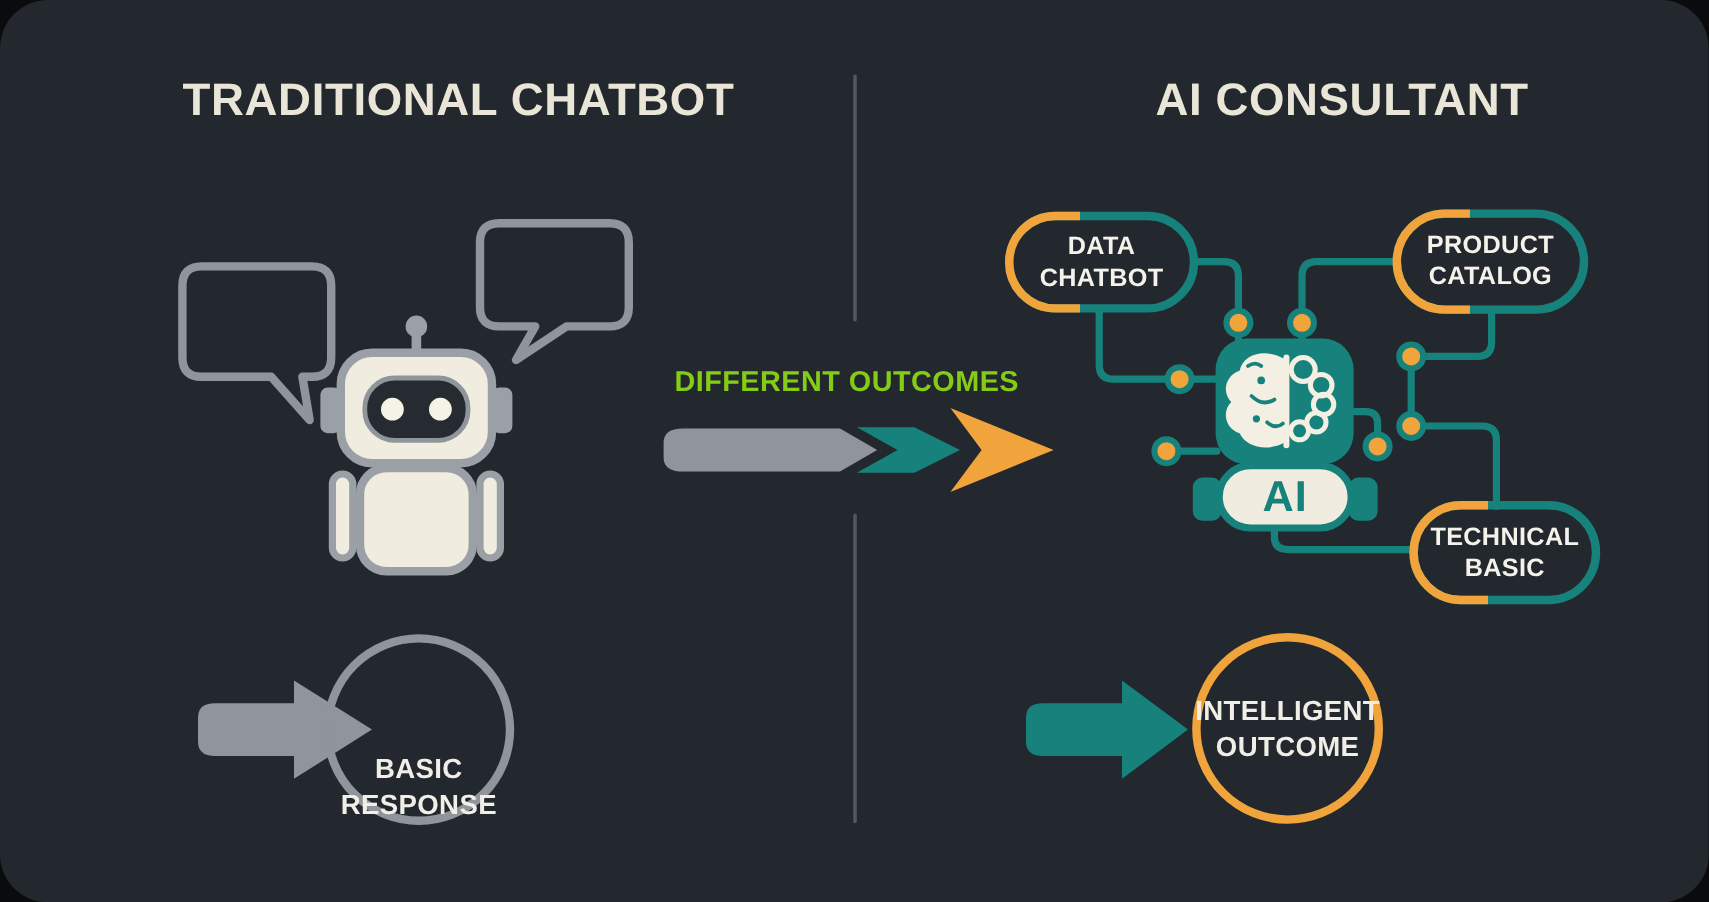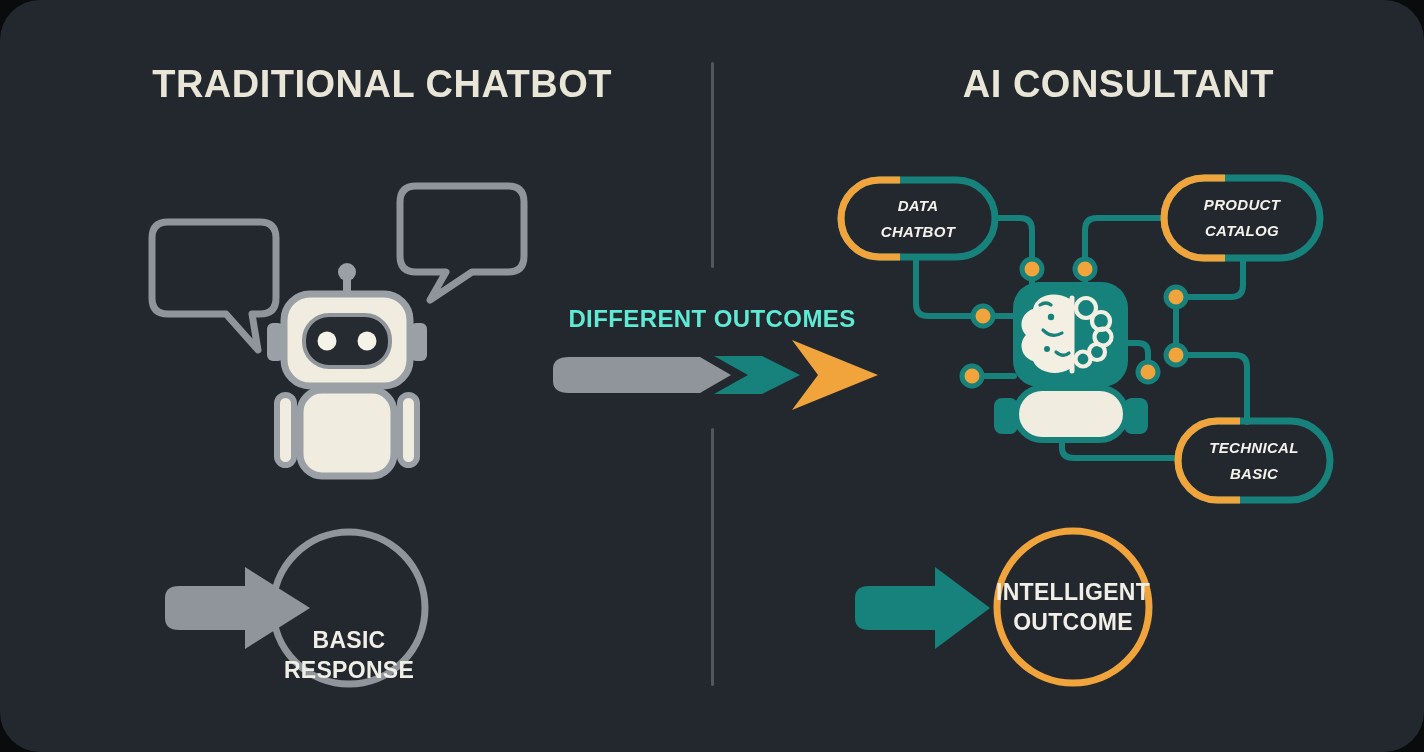--- a/index.html
+++ b/index.html
@@ -8,28 +8,28 @@
     border-radius:40px;overflow:hidden;
     font-family:"Liberation Sans", sans-serif;
   }
   .abs{position:absolute;}
   svg{display:block;}
   .title{
     font-size:38px;font-weight:bold;color:#e9e6d8;letter-spacing:.5px;
     text-align:right;white-space:nowrap;
   }
   .mid-label{
-    font-size:24px;font-weight:bold;color:#5eead4;letter-spacing:.4px;
-    text-align:center;white-space:nowrap;
+    font-size:24px;font-weight:bold;color:#84cc16;letter-spacing:.4px;
+    white-space:nowrap;
   }
   .pill-label,.circle-label{
     display:flex;flex-direction:column;align-items:center;justify-content:center;
     text-align:center;color:#f4f2ea;font-weight:bold;
   }
-  .pill-label{font-size:15px;line-height:26px;letter-spacing:.3px;font-style:italic;}
+  .pill-label{font-size:21px;line-height:26px;letter-spacing:.3px;}
   .circle-label{font-size:23px;line-height:30px;letter-spacing:.3px;color:#f0eee6;}
   .ai-label{
     display:flex;align-items:center;justify-content:center;
     font-size:36px;font-weight:bold;color:#17827c;letter-spacing:1px;
   }
 </style>
 </head>
 <body>
 
 <div class="canvas">
@@ -141,20 +141,21 @@
   <div class="abs pill-label" style="left:1164px;top:178px;width:156px;height:80px;">
     <span>PRODUCT</span>
     <span>CATALOG</span>
   </div>
 
   <div class="abs pill-label" style="left:1178px;top:421px;width:152px;height:79px;justify-content:center;">
     <span>TECHNICAL</span>
     <span>BASIC</span>
   </div>
 
+  <div class="abs ai-label" style="left:1016px;top:389px;width:110px;height:50px;">AI</div>
 
   <div class="abs circle-label" style="left:272px;top:531px;width:154px;height:154px;justify-content:flex-end;">
     <span>BASIC</span>
     <span>RESPONSE</span>
   </div>
 
   <div class="abs circle-label" style="left:996px;top:530px;width:154px;height:154px;">
     <span>INTELLIGENT</span>
     <span>OUTCOME</span>
   </div>

